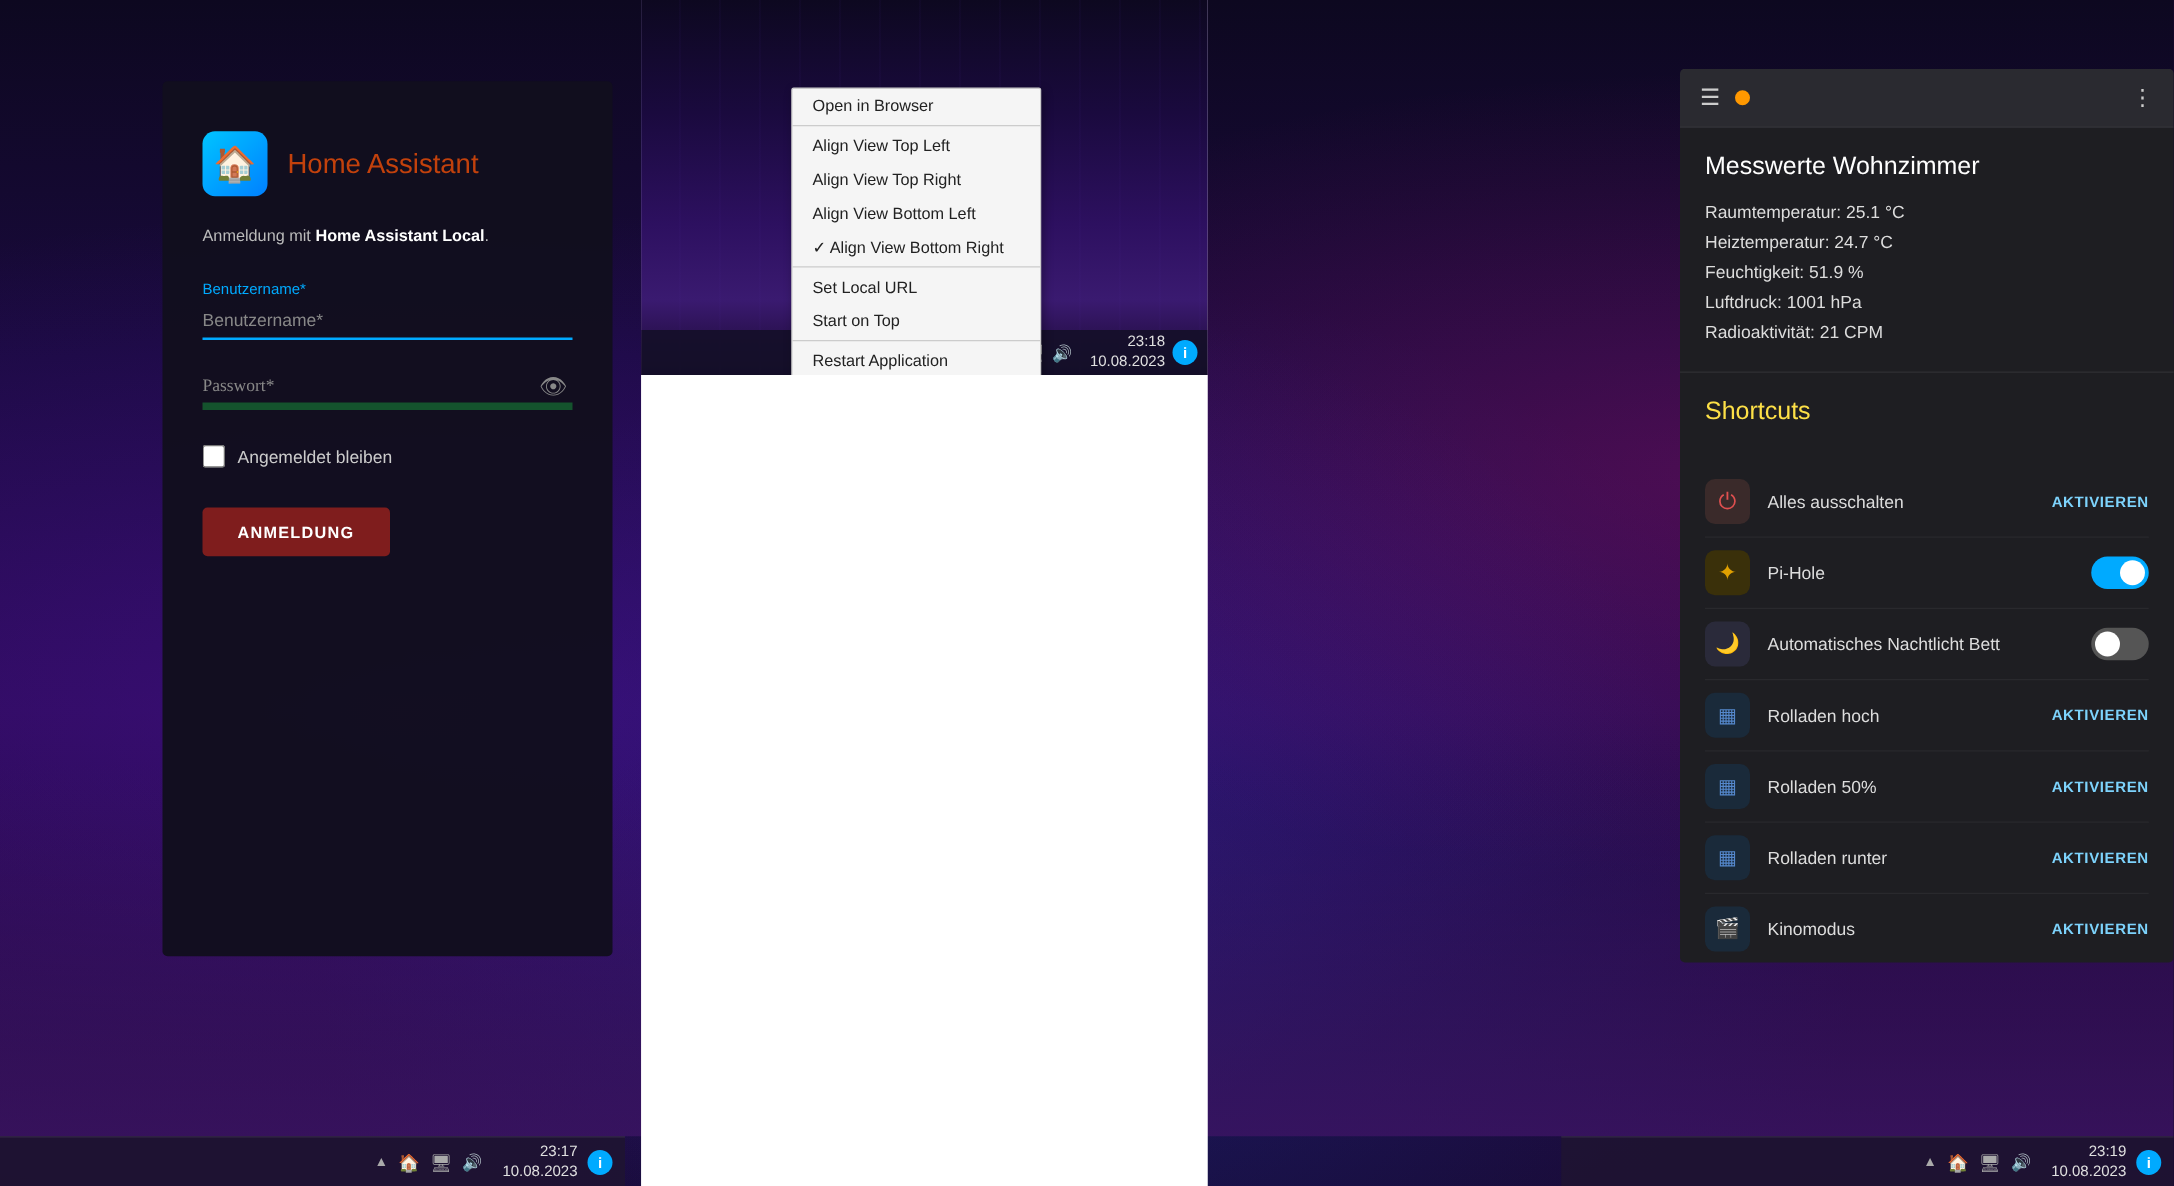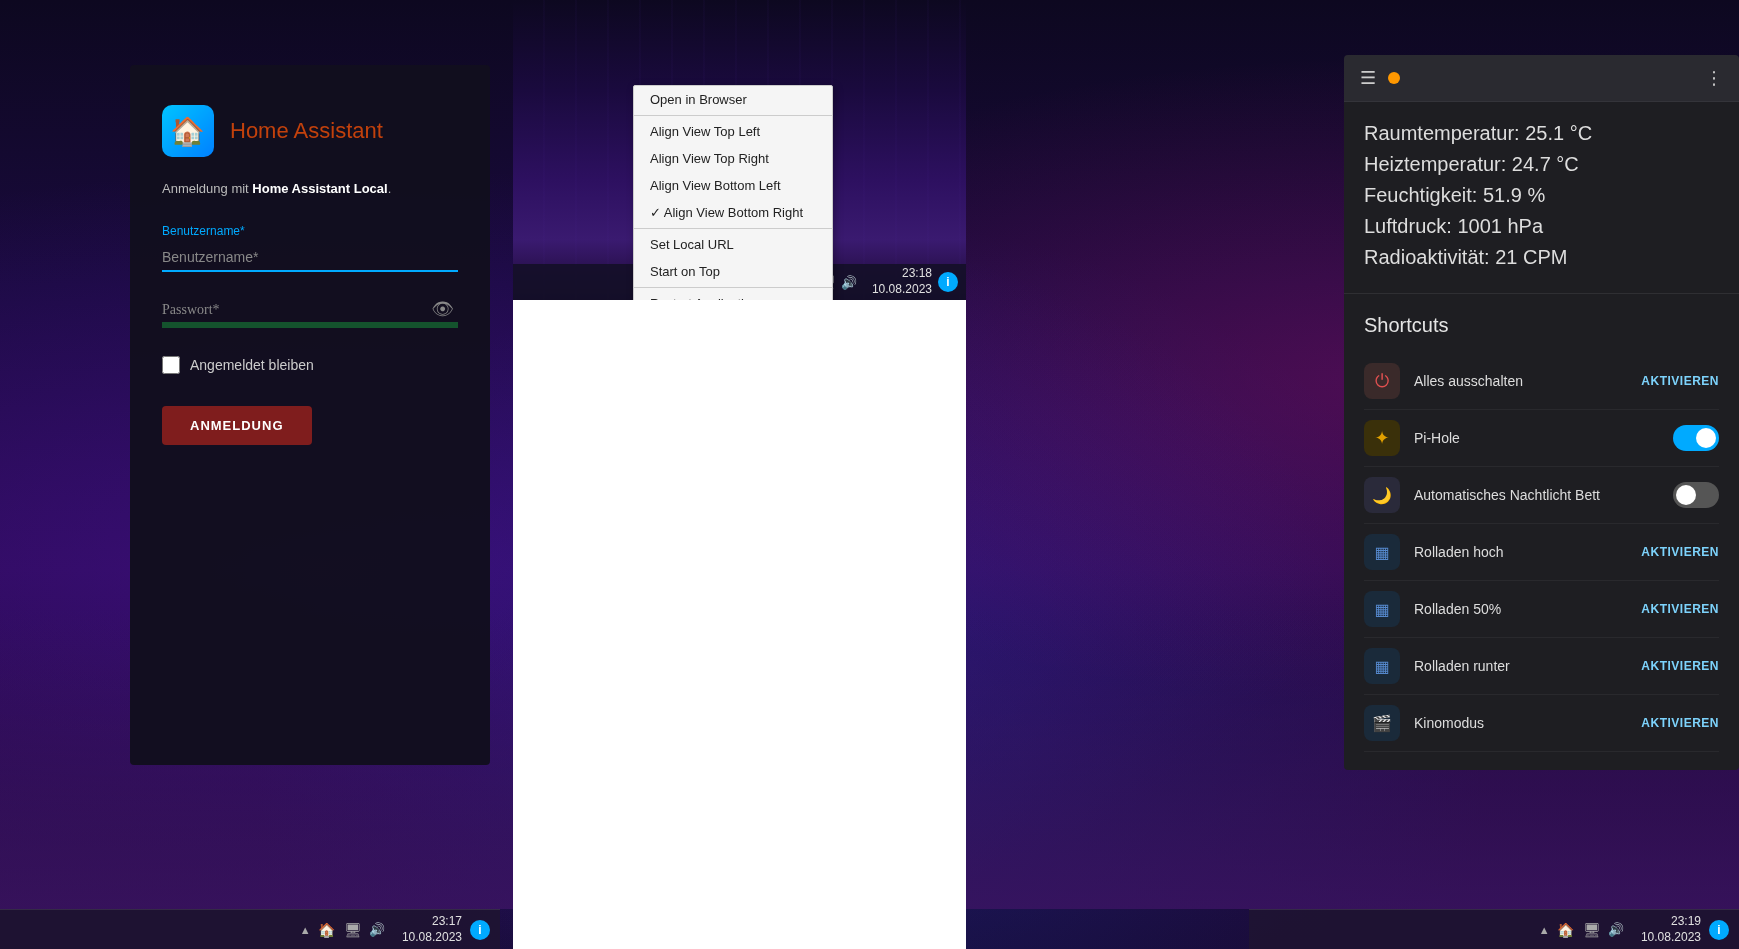--- a/index.html
+++ b/index.html
@@ -259,21 +259,21 @@
       width: 100%;
       height: 300px;
       background: linear-gradient(180deg, #1a0a3e 0%, #2a1a5e 40%, #3a1a6e 60%, #1a0830 100%);
       position: relative;
       overflow: hidden;
     }
 
     .context-menu {
       position: absolute;
       left: 120px;
-      top: 85px;
+      top: 70px;
       width: 200px;
       background: #f5f5f5;
       border: 1px solid #ccc;
       border-radius: 2px;
       box-shadow: 2px 2px 8px rgba(0,0,0,0.3);
       z-index: 20;
       font-size: 13px;
     }
 
     .context-menu-item {
@@ -350,33 +350,33 @@
     .messwerte-title {
       font-size: 20px;
       font-weight: 500;
       margin-bottom: 16px;
       color: #fff;
     }
 
     .messwert-row {
       display: flex;
       margin-bottom: 8px;
-      font-size: 20px;
+      font-size: 14px;
       color: #ddd;
     }
 
     .shortcuts-section {
       padding: 20px 20px;
     }
 
     .shortcuts-title {
       font-size: 20px;
       font-weight: 500;
-      margin-bottom: 16px;
-      color: #e5e5e5;
+      margin-bottom: 32px;
+      color: #fde047;
     }
 
     .shortcut-row {
       display: flex;
       align-items: center;
       padding: 10px 0;
       border-bottom: 1px solid rgba(255,255,255,0.05);
     }
 
     .shortcut-icon {
@@ -542,20 +542,21 @@
 
   <div class="dashboard-header">
     <div class="hamburger-area">
       <span class="hamburger-icon">☰</span>
       <div class="orange-dot"></div>
     </div>
     <span class="three-dots">⋮</span>
   </div>
 
   <div class="messwerte-section">
+    <div class="messwerte-title">Messwerte Wohnzimmer</div>
     <div class="messwert-row">
       <span>Raumtemperatur: 25.1 °C</span>
     </div>
     <div class="messwert-row">
       <span>Heiztemperatur: 24.7 °C</span>
     </div>
     <div class="messwert-row">
       <span>Feuchtigkeit: 51.9 %</span>
     </div>
     <div class="messwert-row">

